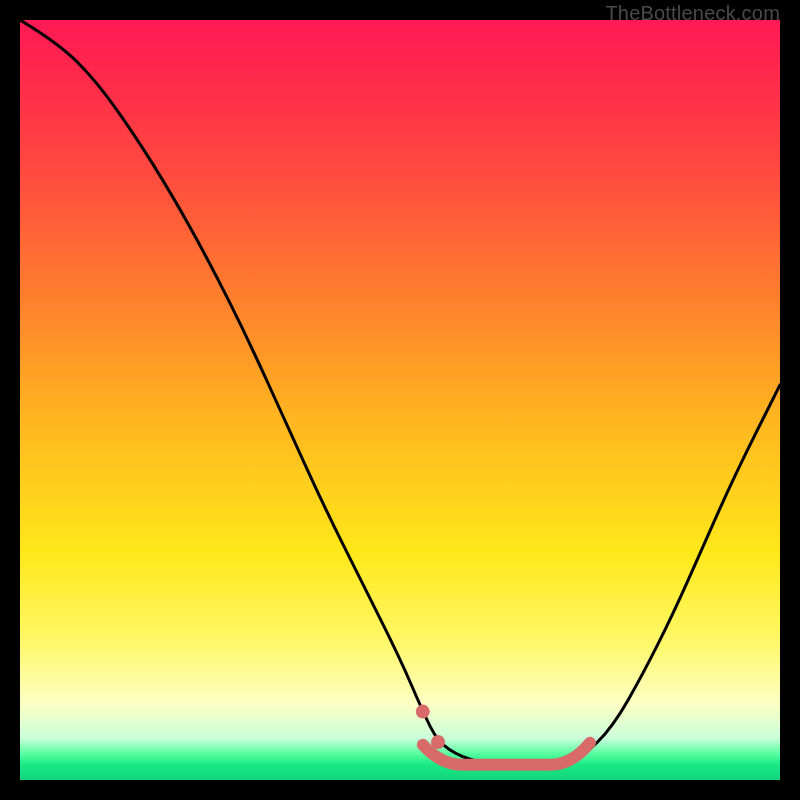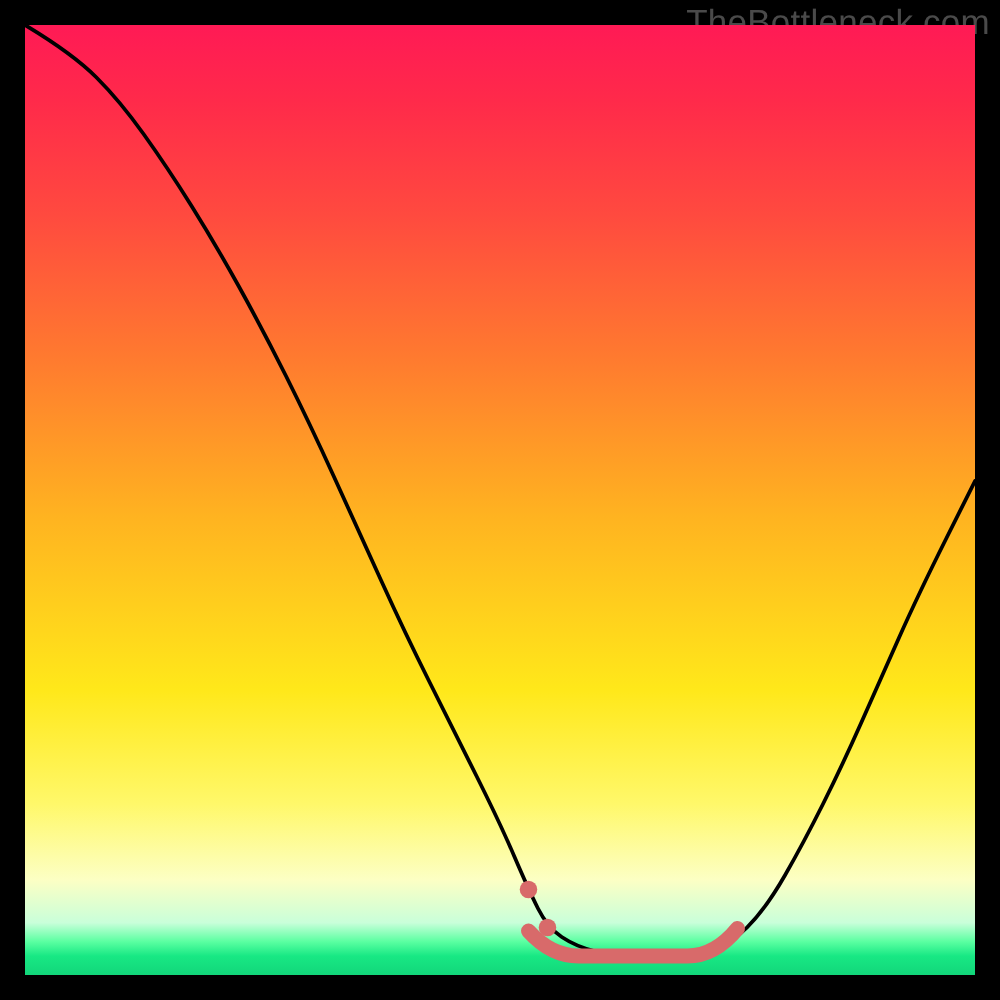--- a/index.html
+++ b/index.html
@@ -48,23 +48,23 @@
   }
   .curve-svg {
     position: absolute;
     inset: 0;
     width: 100%;
     height: 100%;
   }
   .watermark {
     position: absolute;
     top: 2px;
-    right: 8px;
+    right: 20px;
     color: #4a4a4a;
-    font-size: 28px;
+    font-size: 20px;
     letter-spacing: 0.2px;
     user-select: none;
   }
 </style>
 </head>
 <body>
 
 <div class="stage">
 
   <div class="watermark">TheBottleneck.com</div>

